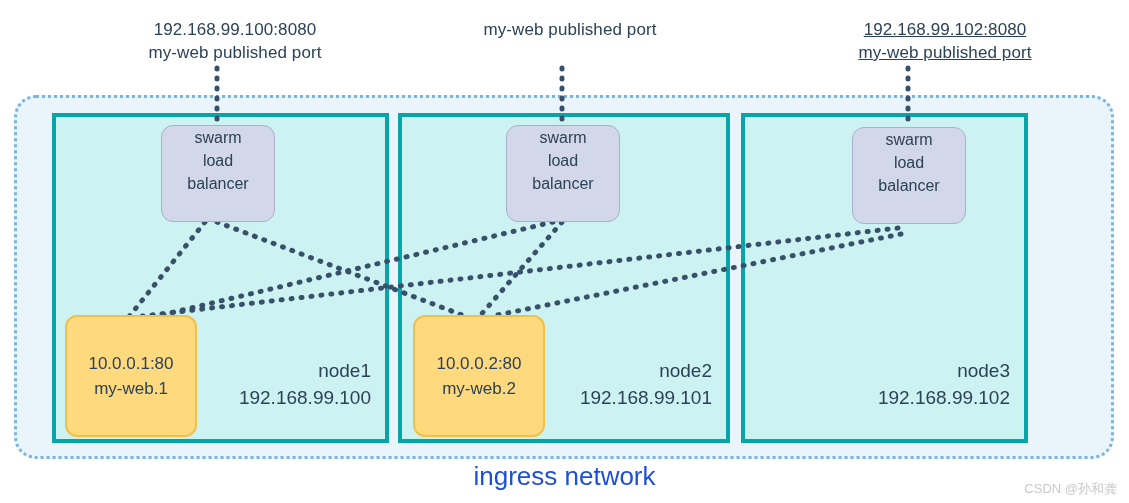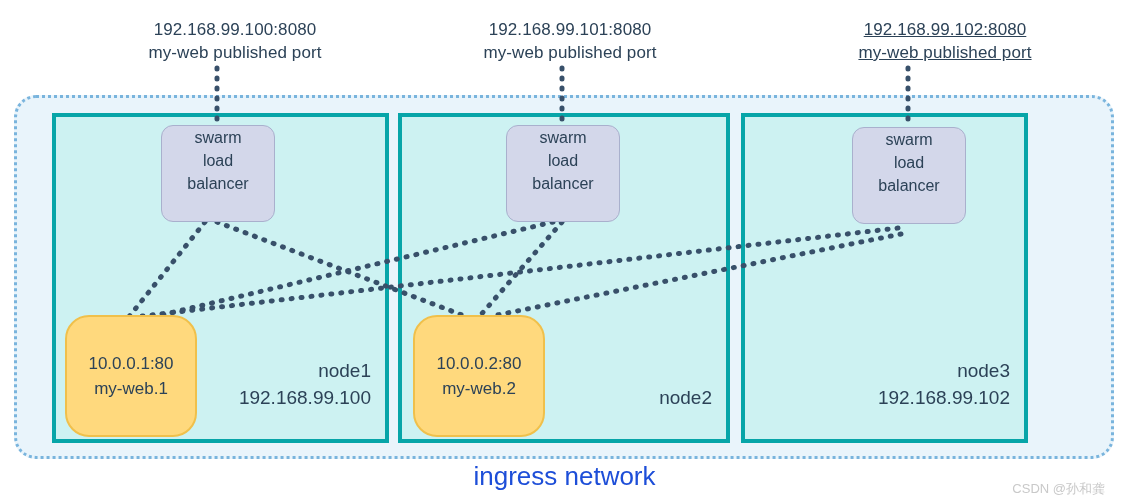--- a/index.html
+++ b/index.html
@@ -98,34 +98,34 @@
   }
 
   
   .task-box {
     position: absolute;
     box-sizing: border-box;
     width: 132px;
     height: 122px;
     background: #ffd97d;
     border: 2px solid #f0c04b;
-    border-radius: 24px;
+    border-radius: 12px;
     display: flex;
     flex-direction: column;
     align-items: center;
     justify-content: center;
     color: #2c4257;
     font-size: 17px;
     line-height: 25px;
   }
 
   
   .watermark {
     position: absolute;
-    right: 24px;
+    right: 12px;
     bottom: 6px;
     color: #c9c9c9;
     font-size: 13px;
     line-height: 17px;
     white-space: nowrap;
   }
 
   svg.links {
     position: absolute;
     left: 0;
@@ -138,40 +138,40 @@
 </head>
 <body>
 
 <div id="diagram">
 
   <div class="port-label" style="left:130px; top:18px; width:210px;">
     <span class="addr">192.168.99.100:8080</span>
     <span class="desc">my-web published port</span>
   </div>
   <div class="port-label" style="left:465px; top:18px; width:210px;">
-    <span class="addr">192.168.99.101:8080</span>
     <span class="desc">my-web published port</span>
   </div>
   <div class="port-label" style="left:840px; top:18px; width:210px;text-decoration:underline;">
     <span class="addr">192.168.99.102:8080</span>
     <span class="desc">my-web published port</span>
   </div>
 
   <div class="ingress-box"></div>
 
   <div class="node-box" style="left:52px; width:337px;">
     <div class="node-meta">
       <span class="node-name">node1</span>
       <span class="node-ip">192.168.99.100</span>
     </div>
   </div>
 
   <div class="node-box" style="left:398px; width:332px;">
     <div class="node-meta">
       <span class="node-name">node2</span>
+      <span class="node-ip">192.168.99.101</span>
     </div>
   </div>
 
   <div class="node-box" style="left:741px; width:287px;">
     <div class="node-meta">
       <span class="node-name">node3</span>
       <span class="node-ip">192.168.99.102</span>
     </div>
   </div>
 

